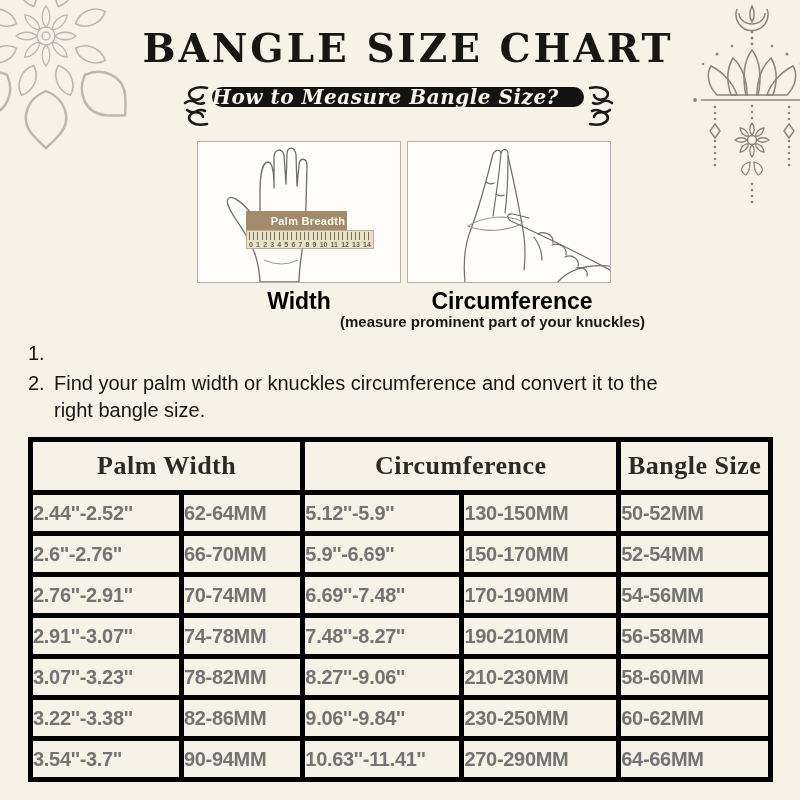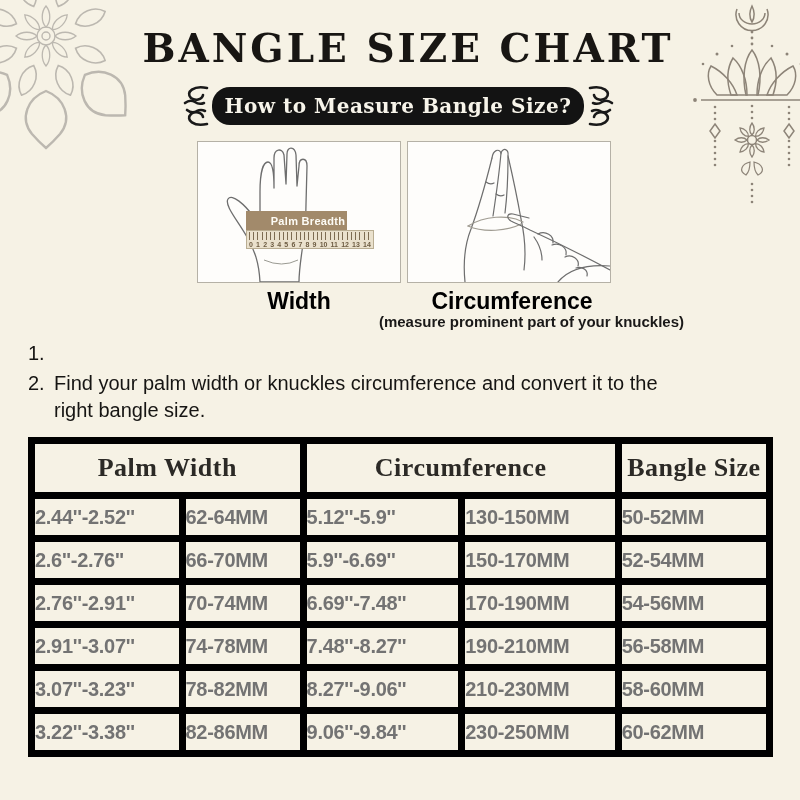--- a/index.html
+++ b/index.html
@@ -11,22 +11,22 @@
   }
   .abs{position:absolute;}
 
   
   .title{
     left:8px;top:25px;width:800px;text-align:center;
     font-family:"DejaVu Serif","Liberation Serif",serif;
     font-weight:700;font-size:39px;letter-spacing:3px;color:#181613;
   }
   .banner-pill{
-    left:212px;top:87px;width:372px;height:38px;border-radius:18px;
-    background:#131313;display:flex;align-items:center;justify-content:center;
+    left:212px;top:87px;width:372px;height:20px;border-radius:18px;
+    background:#131313;display:flex;align-items:center;font-style:italic;
   }
   .banner-pill span{
     font-family:"DejaVu Serif","Liberation Serif",serif;
     font-weight:700;font-size:20px;color:#f7f4ea;letter-spacing:.5px;
   }
 
   
   .measure-box{
     top:141px;width:204px;height:142px;
     background:#fefdfb;border:1px solid #b5b1a6;box-sizing:border-box;
@@ -49,38 +49,38 @@
   .ruler .nums{
     display:flex;justify-content:space-between;padding:0 2px;
     font-size:7px;line-height:9px;font-weight:700;color:#6d5c42;
   }
   .caption{
     top:288px;text-align:center;font-weight:700;font-size:23px;color:#000000;
   }
   .cap-width{left:197px;width:204px;}
   .cap-circ{left:372px;width:280px;}
   .cap-note{
-    left:340px;top:313px;width:344px;text-align:right;
+    left:340px;top:313px;width:344px;text-align:left;
     font-weight:700;font-size:15px;color:#1a1918;
   }
 
   
   .steps{left:28px;top:340px;width:750px;font-size:20px;line-height:27px;color:#161513;}
   .step{display:flex;margin-bottom:3px;}
   .step .num{width:26px;flex:none;}
   .step .txt{white-space:pre-line;}
 
   
   table.size-chart{
     position:absolute;left:28px;top:437px;width:745px;
     border-collapse:collapse;table-layout:fixed;
     background:transparent;
   }
   .size-chart th,.size-chart td{
-    border:7px solid #000000;vertical-align:middle;padding:0;
+    border:5px solid #000000;vertical-align:middle;padding:0;
   }
   .size-chart th{
     height:48px;
     font-family:"Liberation Serif","DejaVu Serif",serif;
     font-weight:600;font-size:26px;color:#2c2a26;letter-spacing:.5px;
   }
   .size-chart td{
     height:36px;font-weight:700;font-size:20px;letter-spacing:-.3px;color:#737373;
   }
 
@@ -375,14 +375,21 @@
         <td>210-230MM</td>
         <td>58-60MM</td>
       </tr>
       <tr>
         <td>3.22''-3.38''</td>
         <td>82-86MM</td>
         <td>9.06''-9.84''</td>
         <td>230-250MM</td>
         <td>60-62MM</td>
       </tr>
+      <tr>
+        <td>3.54''-3.7''</td>
+        <td>90-94MM</td>
+        <td>10.63''-11.41''</td>
+        <td>270-290MM</td>
+        <td>64-66MM</td>
+      </tr>
     </tbody>
 </table>
 
 </body></html>

